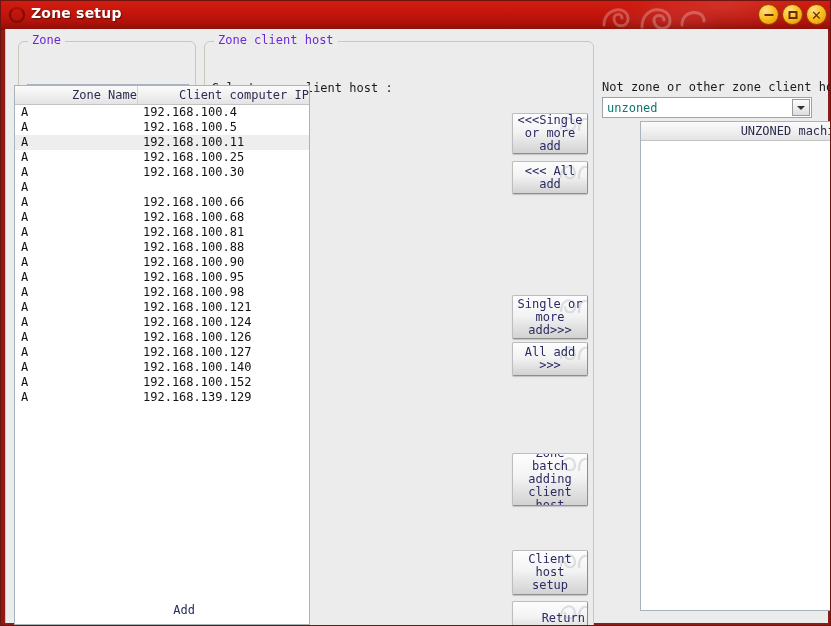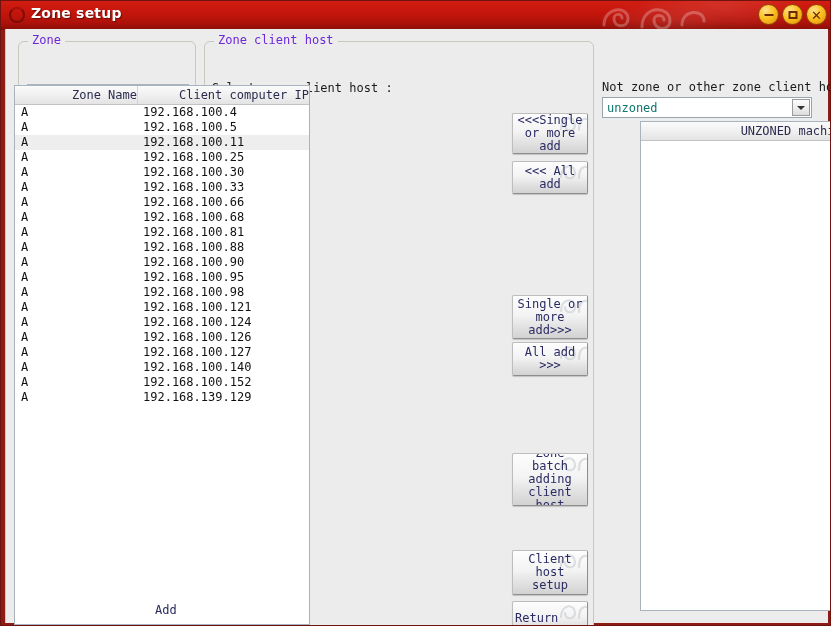--- a/index.html
+++ b/index.html
@@ -230,21 +230,21 @@
     box-shadow: 0 1px 1px rgba(0,0,0,0.18);
     color: #2b2b64;
     font-family: "DejaVu Sans Mono", monospace;
     font-size: 12px;
     line-height: 13px;
     text-align: center;
     cursor: pointer;
     overflow: hidden;
     display: flex;
     align-items: center;
-    justify-content: flex-start;
+    justify-content: flex-end;
     padding: 0 2px;
     white-space: pre-line;
   }
   .btn .btn-swirl {
     position: absolute;
     right: -4px; top: -6px;
     width: 34px; height: 26px;
     opacity: 0.45;
     pointer-events: none;
   }
@@ -384,21 +384,20 @@
           <div class="lb-row">
             <div class="cell c0">A</div>
             <div class="cell c1">192.168.100.25</div>
           </div>
           <div class="lb-row">
             <div class="cell c0">A</div>
             <div class="cell c1">192.168.100.30</div>
           </div>
           <div class="lb-row">
             <div class="cell c0">A</div>
-            <div class="cell c1">192.168.100.33</div>
           </div>
           <div class="lb-row">
             <div class="cell c0">A</div>
             <div class="cell c1">192.168.100.66</div>
           </div>
           <div class="lb-row">
             <div class="cell c0">A</div>
             <div class="cell c1">192.168.100.68</div>
           </div>
           <div class="lb-row">

